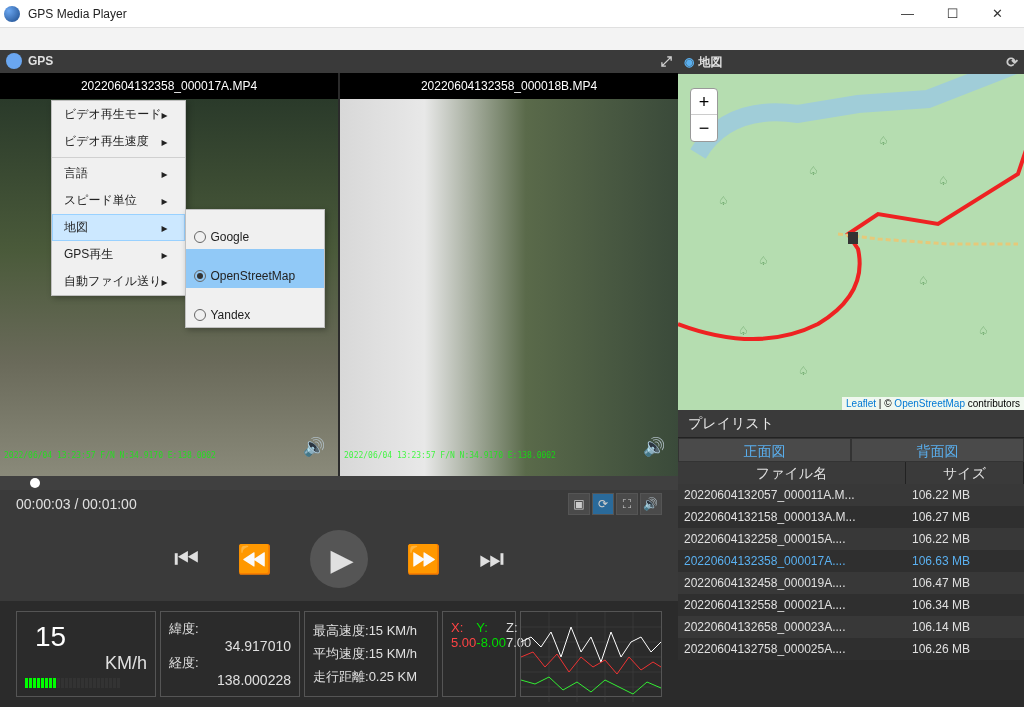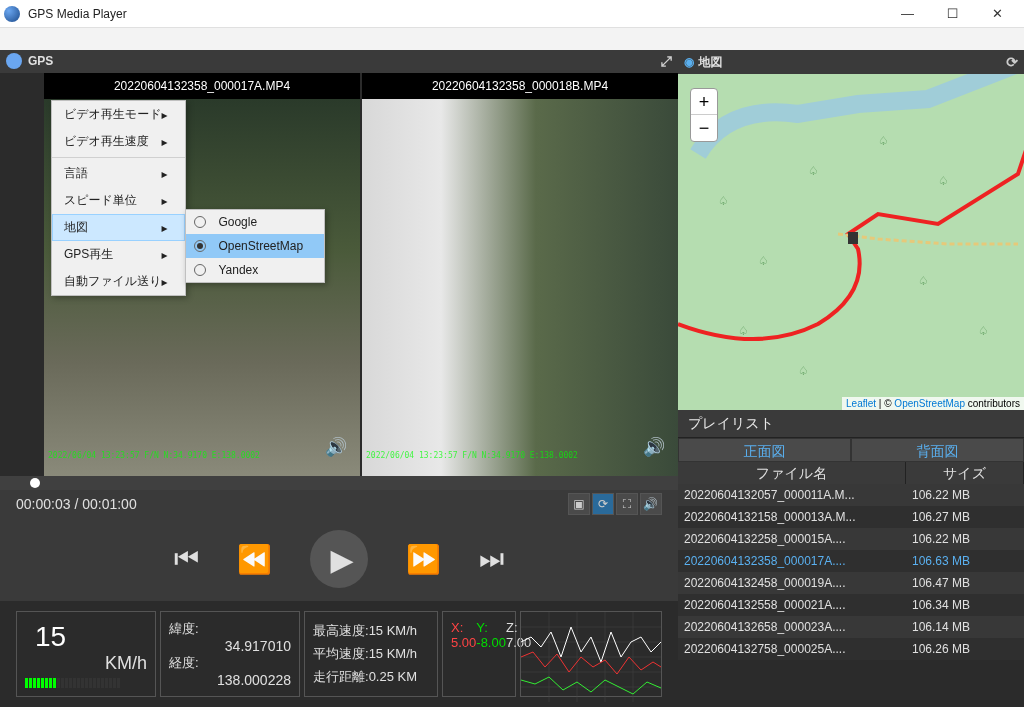--- a/index.html
+++ b/index.html
@@ -12,21 +12,21 @@
 .menubar .menuitem { padding: 3px 8px; font-size: 12px; color: #404040; margin-top: 36px; }
 .menubar .menuitem.active { background: #cce8ff; border: 1px solid #99d1ff; }
 
 .content { position: relative; width: 1024px; height: 657px; background: #2b2b2b; }
 
 
 .left { position: absolute; left: 0; top: 0; width: 678px; height: 657px; display: flex; flex-direction: column; }
 .gps-header { height: 24px; background: #3a3a3a; display: flex; align-items: center; padding: 0 6px; color: #e0e0e0; font-weight: bold; }
 .gps-header .icon-circle { width: 16px; height: 16px; border-radius: 50%; background: #6aa6f0; margin-right: 6px; }
 .gps-header .expand { margin-left: auto; color: #d0d0d0; font-size: 14px; }
-.videos { display: flex; height: 428px; padding-left: 44px; }
+.videos { display: flex; height: 428px; }
 .vid { flex: 1; background: #000; position: relative; display: flex; flex-direction: column; }
 .vid + .vid { margin-left: 2px; }
 .vidname { color: #fff; font-size: 12px; text-align: center; padding: 6px 0 0; height: 26px; }
 .vidframe { flex: 1; background: linear-gradient(#2a3a2a 0%, #4a5a3a 40%, #6a6a5a 70%, #8a8a7a 100%); position: relative; }
 .vidframe.b { background: linear-gradient(90deg, #d8d8d8 0%, #e8e8e8 25%, #5a6a4a 55%, #3a4a3a 100%); }
 .vidtimestamp { position: absolute; left: 4px; bottom: 16px; color: #0f0; font-size: 8px; font-family: monospace; opacity: 0.7; }
 .vidvol { position: absolute; right: 12px; bottom: 18px; color: #fff; font-size: 18px; }
 
 .seekbar { height: 14px; background: #404040; position: relative; }
 .seekbar .thumb { position: absolute; left: 30px; top: 2px; width: 10px; height: 10px; border-radius: 50%; background: #fff; }
@@ -84,21 +84,21 @@
 .frow.sel { color: #5ab0f0; }
 .frow .c1 { flex: 1; padding-left: 6px; line-height: 22px; overflow: hidden; }
 .frow .c2 { width: 118px; padding-left: 6px; line-height: 22px; }
 
 
 .dropdown { position: absolute; left: 51px; top: 50px; background: #f0f0f0; border: 1px solid #c0c0c0; box-shadow: 2px 2px 6px rgba(0,0,0,0.3); z-index: 100; }
 .dropdown .ditem { padding: 5px 18px 5px 12px; font-size: 12px; color: #222; display: flex; align-items: center; justify-content: space-between; min-width: 130px; }
 .dropdown .ditem.hover { background: #cce8ff; border: 1px solid #99d1ff; padding: 4px 17px 4px 11px; }
 .dropdown .sep { height: 1px; background: #d0d0d0; margin: 2px 0; }
 .submenu { position: absolute; left: 100%; top: 108px; background: #f0f0f0; border: 1px solid #c0c0c0; box-shadow: 2px 2px 6px rgba(0,0,0,0.3); min-width: 140px; }
-.submenu .sitem { padding: 5px 14px 5px 8px; font-size: 12px; color: #222; display: flex; align-items: center; gap: 12px; }
+.submenu .sitem { padding: 20px 14px 5px 8px; font-size: 12px; color: #222; display: flex; align-items: center; gap: 4px; }
 .submenu .sitem.sel { background: #91c9f7; }
 .radio { width: 12px; height: 12px; border: 1px solid #666; border-radius: 50%; display: inline-flex; align-items: center; justify-content: center; }
 .radio.on::after { content: ""; width: 6px; height: 6px; border-radius: 50%; background: #333; }
 </style>
 </head>
 <body>
 
 <div class="titlebar">
   <div class="app-icon"></div>
   <div class="title">GPS Media Player</div>

